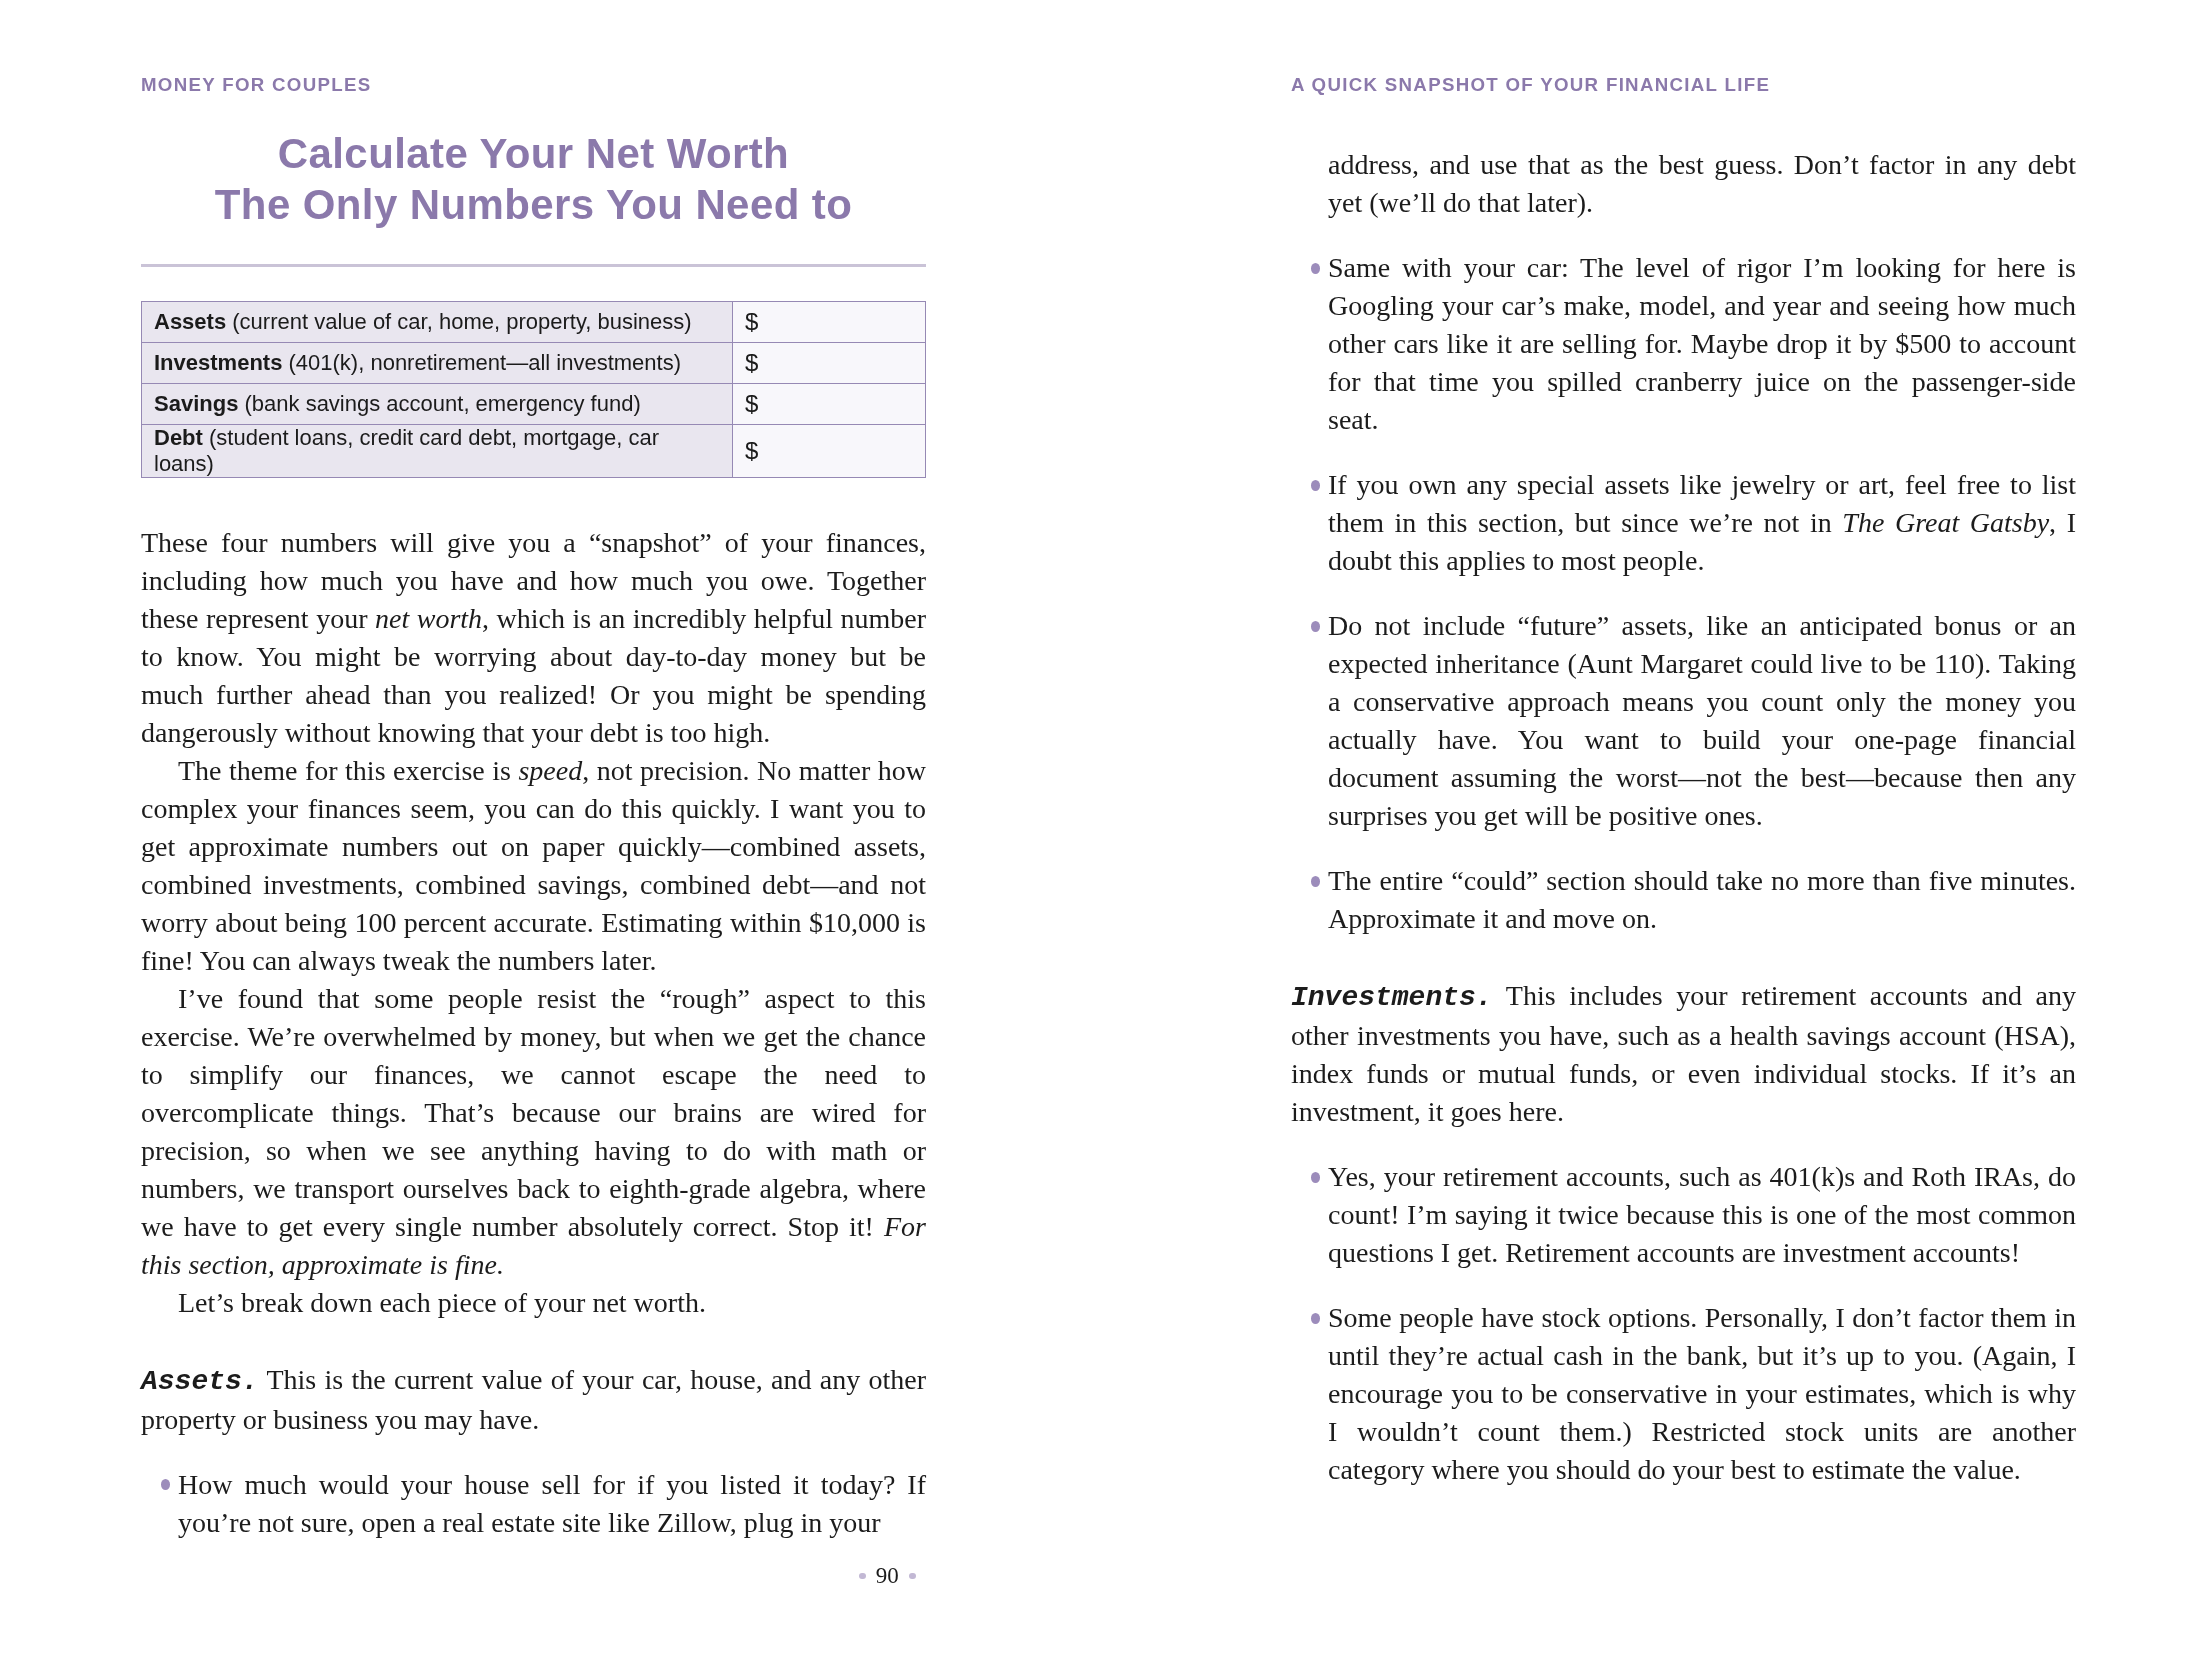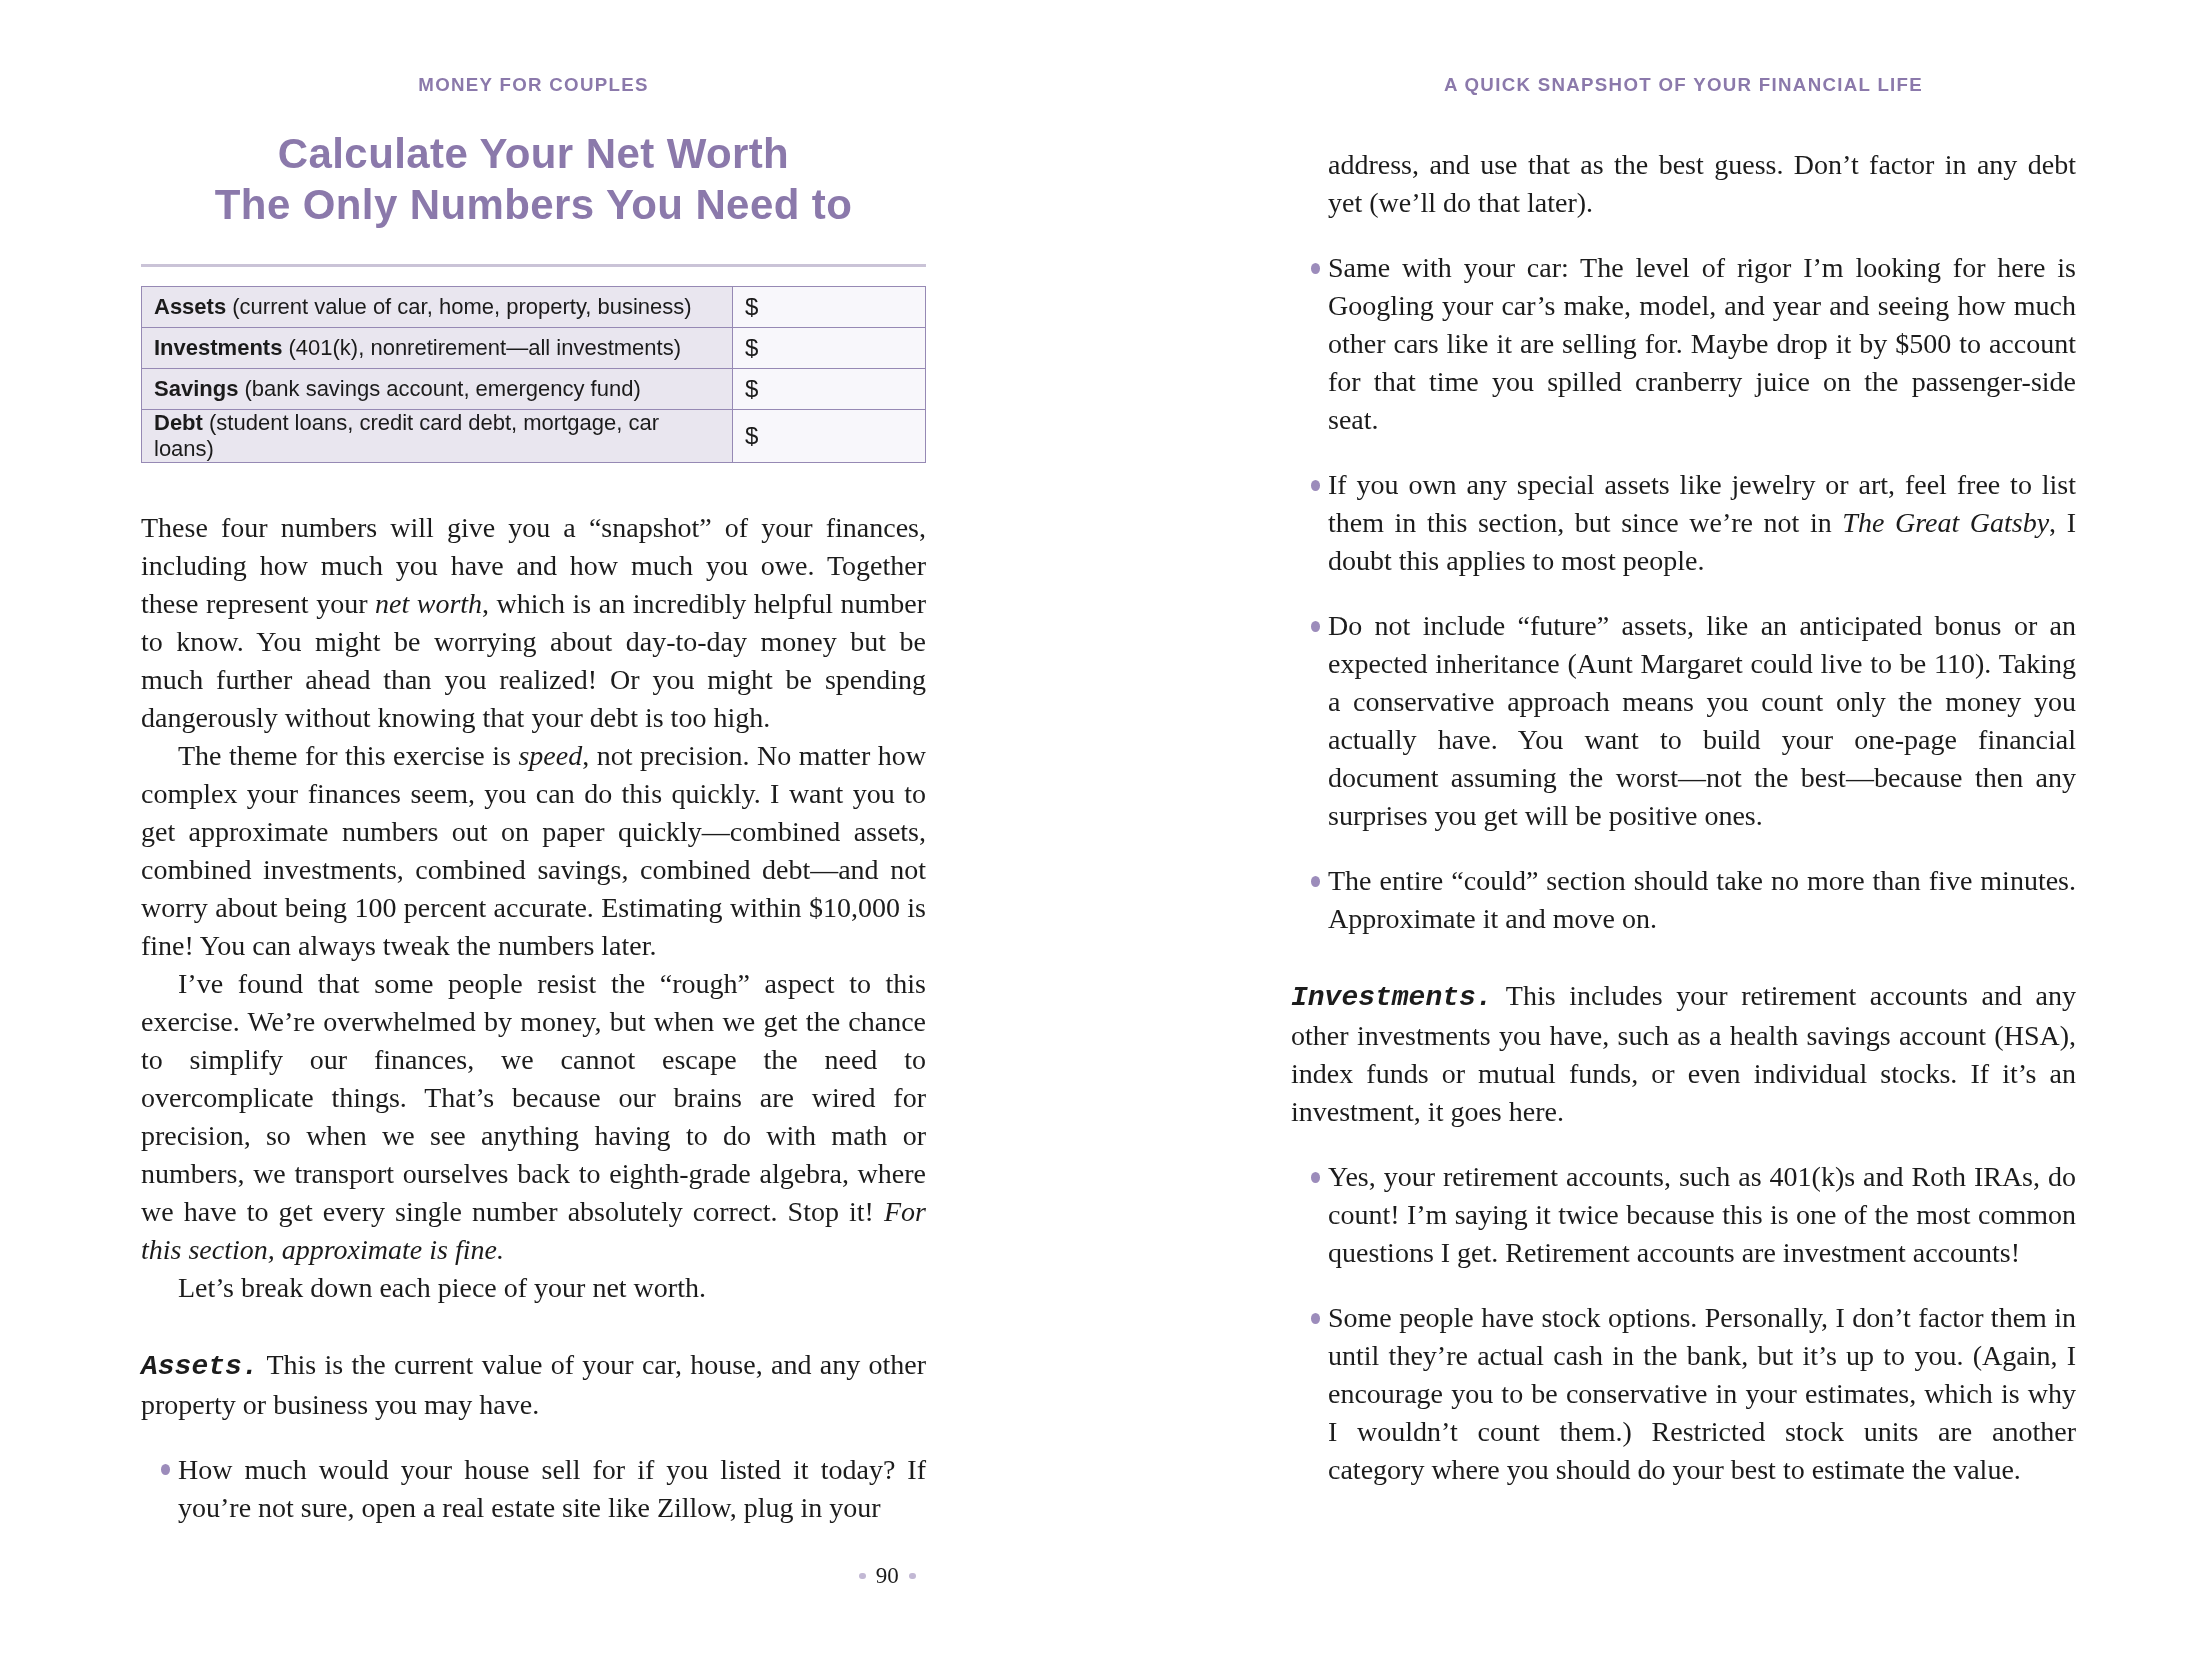--- a/index.html
+++ b/index.html
@@ -6,33 +6,33 @@
   body{
     width:2205px;height:1654px;position:relative;background:#ffffff;
     font-family:"Liberation Serif",serif;color:#1c1c1c;
     -webkit-font-smoothing:antialiased;
   }
   .page{position:absolute;top:0;height:1654px;width:785px;}
   #page-left{left:141px;}
   #page-right{left:1291px;}
 
   .running-head{
-    margin:73px 0 0 0;text-align:center;
+    margin:73px 0 0 0;
     font-family:"Liberation Sans",sans-serif;font-weight:bold;
     font-size:18.7px;line-height:24px;letter-spacing:1.3px;color:#8b79ab;
   }
   .page-title{
     margin:30.5px 0 0 0;text-align:center;
     font-family:"Liberation Sans",sans-serif;font-weight:bold;
     font-size:42px;line-height:51px;letter-spacing:0.4px;color:#8b79ab;
   }
   .divider{margin-top:34px;height:3.4px;background:#cac3d7;}
 
   table.networth{
-    margin-top:19px;border-collapse:collapse;width:100%;
+    margin-top:34px;border-collapse:collapse;width:100%;
     font-family:"Liberation Sans",sans-serif;font-size:22px;color:#1b1b1b;border-radius:13px;
   }
   table.networth td{border:1.7px solid #9689b4;height:40px;padding:0 12px;vertical-align:middle;}
   td.label{background:#e9e6ef;}
   td.value{background:#f8f7fb;width:168px;font-size:24px;}
   .term{font-weight:bold;}
 
   .body{margin-top:46px;font-size:28px;line-height:38px;}
   #page-right .body{margin-top:49px;}
   .para{margin:0;text-align:justify;}

